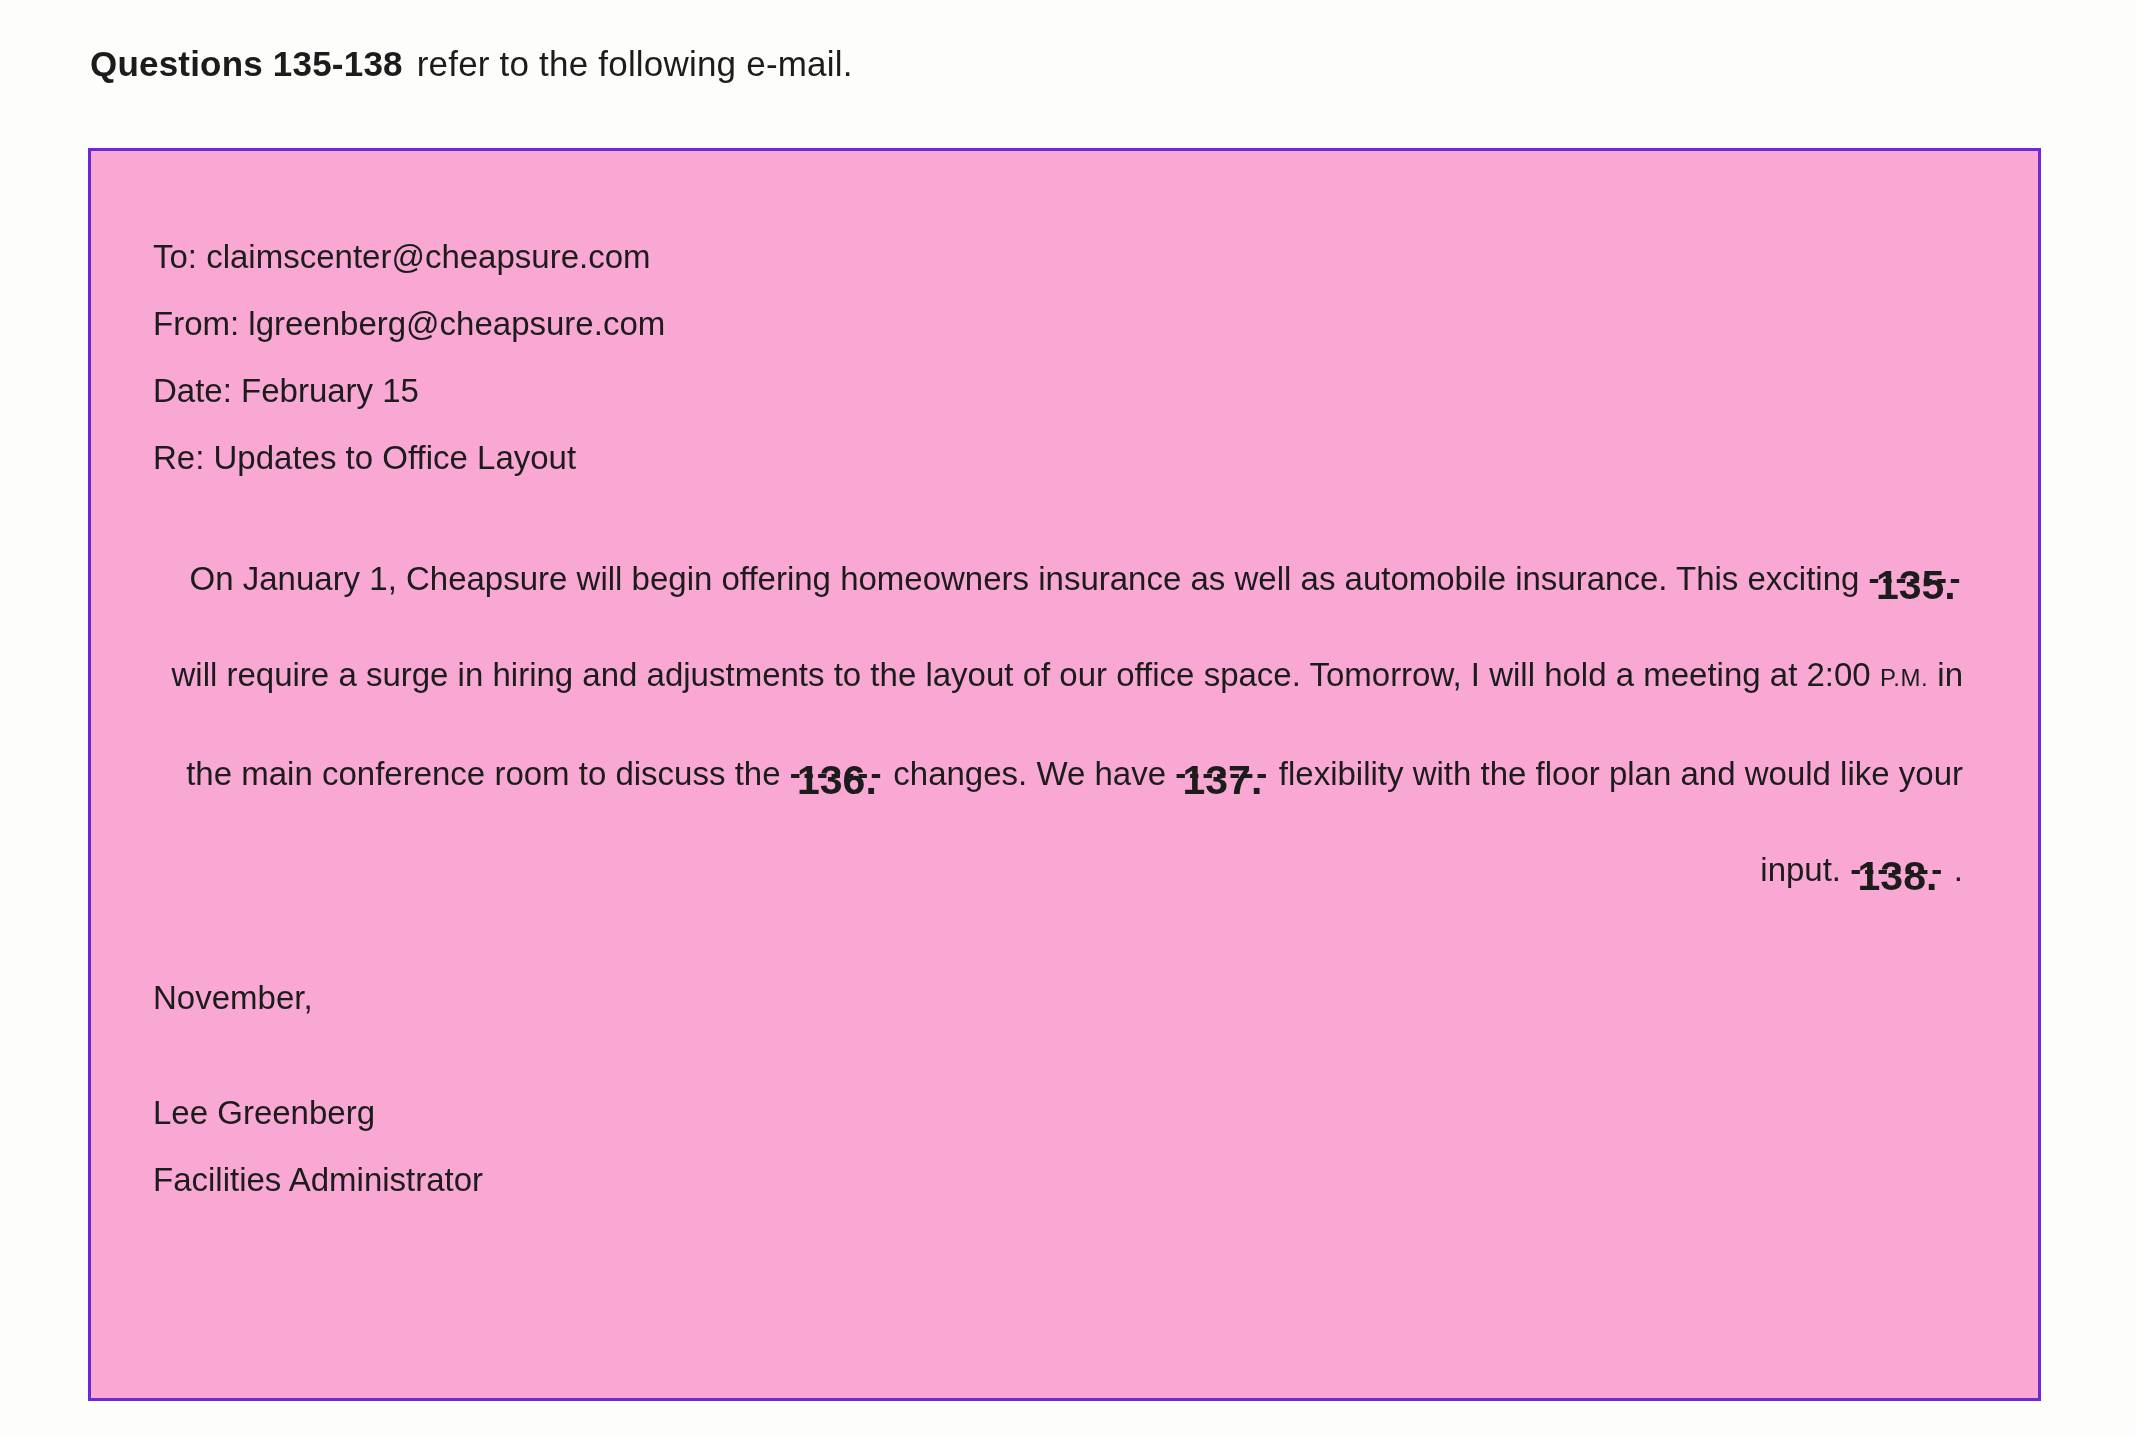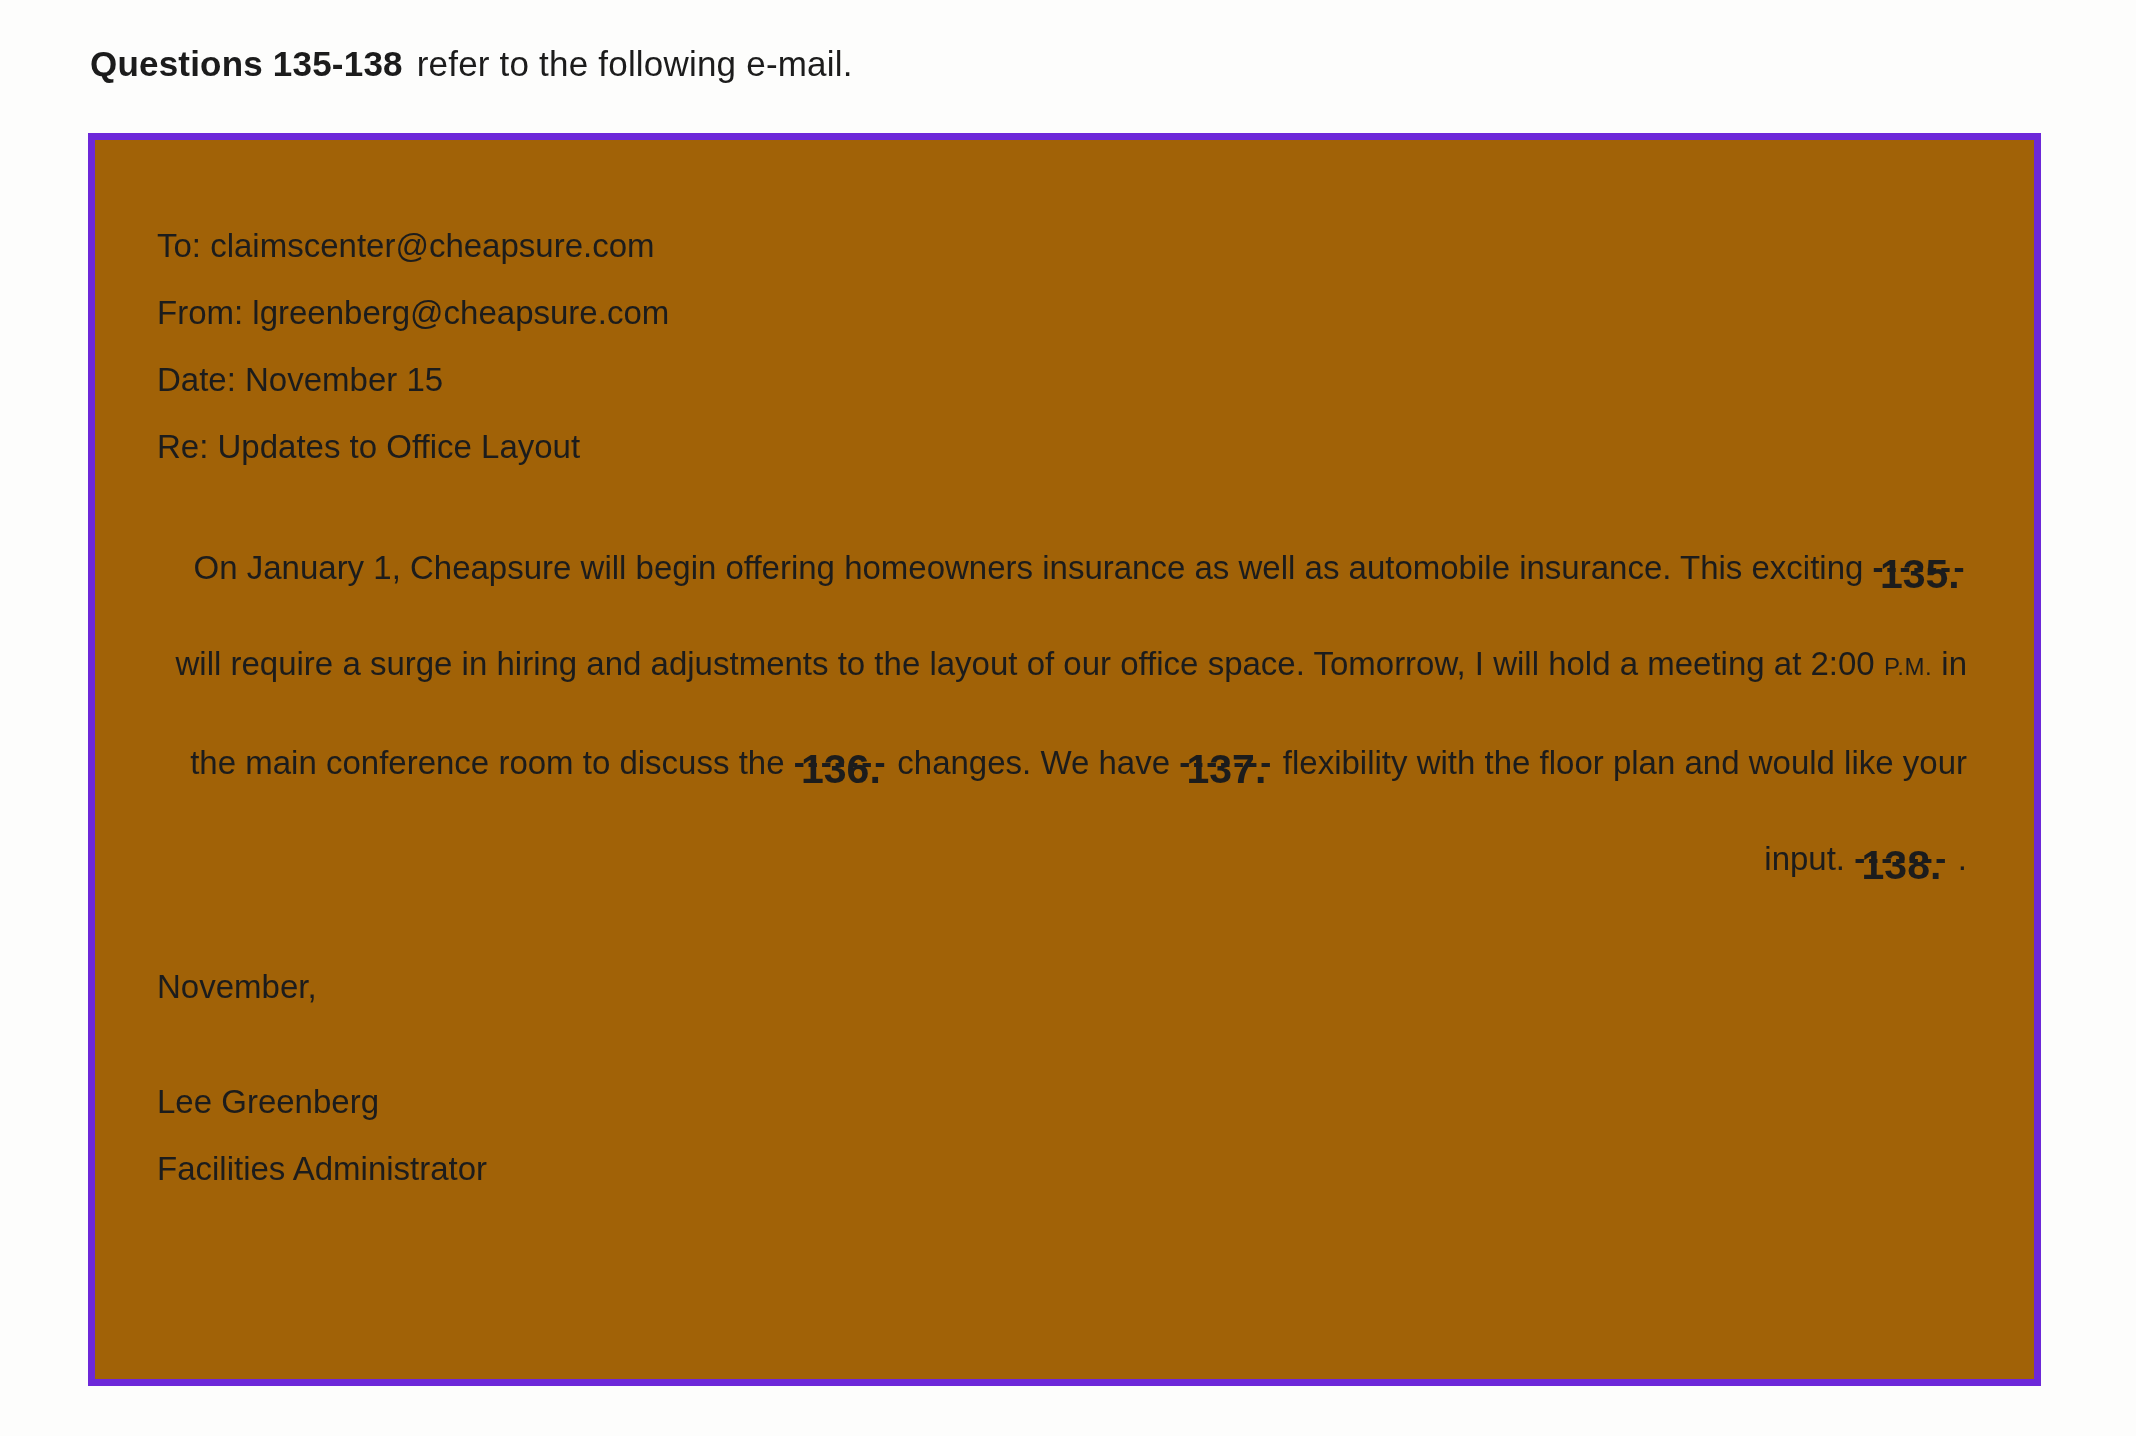--- a/index.html
+++ b/index.html
@@ -21,25 +21,25 @@
     white-space: nowrap;
     text-align: right;
   }
   .page-header .q-range {
     font-weight: bold;
     margin-right: 14px;
   }
   .email-box {
     position: absolute;
     left: 88px;
-    top: 133px;
+    top: 148px;
     width: 1953px;
     height: 1253px;
-    border: 7px solid #6d28d9;
-    background: #a16207;
+    border: 3px solid #6d28d9;
+    background: #f9a8d4;
   }
   .email-content {
     padding: 72px 85px 0 62px;
     font-size: 33px;
   }
   .meta-block div {
     line-height: 67px;
     white-space: nowrap;
   }
   .salutation {
@@ -94,21 +94,21 @@
 <div class="page-header">
   <span class="q-range">Questions 135-138</span><span>refer to the following e-mail.</span>
 </div>
 
 <div class="email-box">
   <div class="email-content">
 
     <div class="meta-block">
       <div>To: claimscenter@cheapsure.com</div>
       <div>From: lgreenberg@cheapsure.com</div>
-      <div>Date: November 15</div>
+      <div>Date: February 15</div>
       <div>Re: Updates to Office Layout</div>
     </div>
 
 
     <div class="body-paragraph"><span>On January 1, Cheapsure will begin offering homeowners insurance as well as automobile insurance. This exciting </span><span class="blank"><span class="dashes">-------</span><span class="blank-num">135.</span></span><span> will require a surge in hiring and adjustments to the layout of our office space. Tomorrow, I will hold a meeting at 2:00 </span><span class="smallcaps">P.M.</span><span> in the main conference room to discuss the </span><span class="blank"><span class="dashes">-------</span><span class="blank-num">136.</span></span><span> changes. We have </span><span class="blank"><span class="dashes">-------</span><span class="blank-num">137.</span></span><span> flexibility with the floor plan and would like your input. </span><span class="blank"><span class="dashes">-------</span><span class="blank-num">138.</span></span><span> .</span></div>
 
     <div class="closing">November,</div>
 
     <div class="signature-block">
       <div>Lee Greenberg</div>

